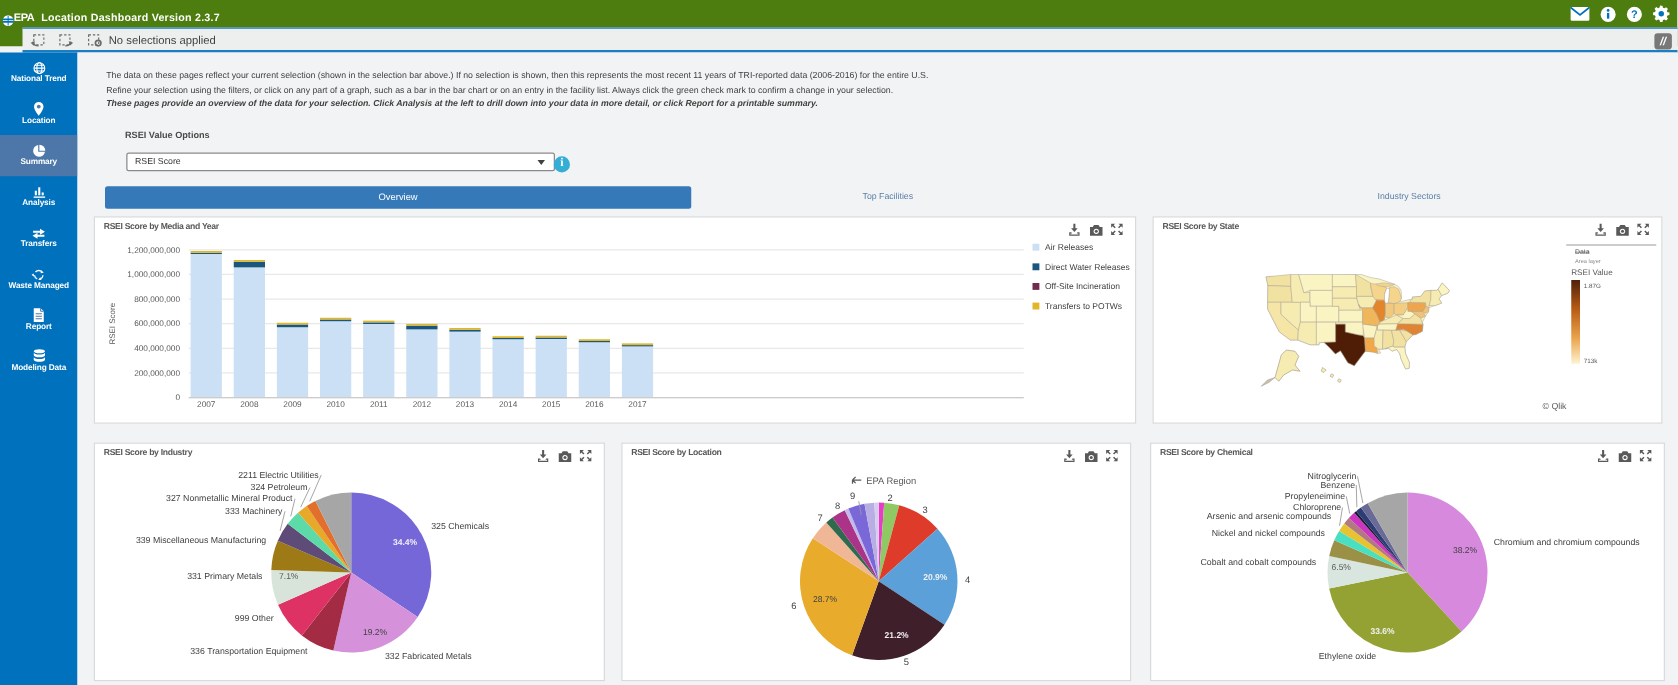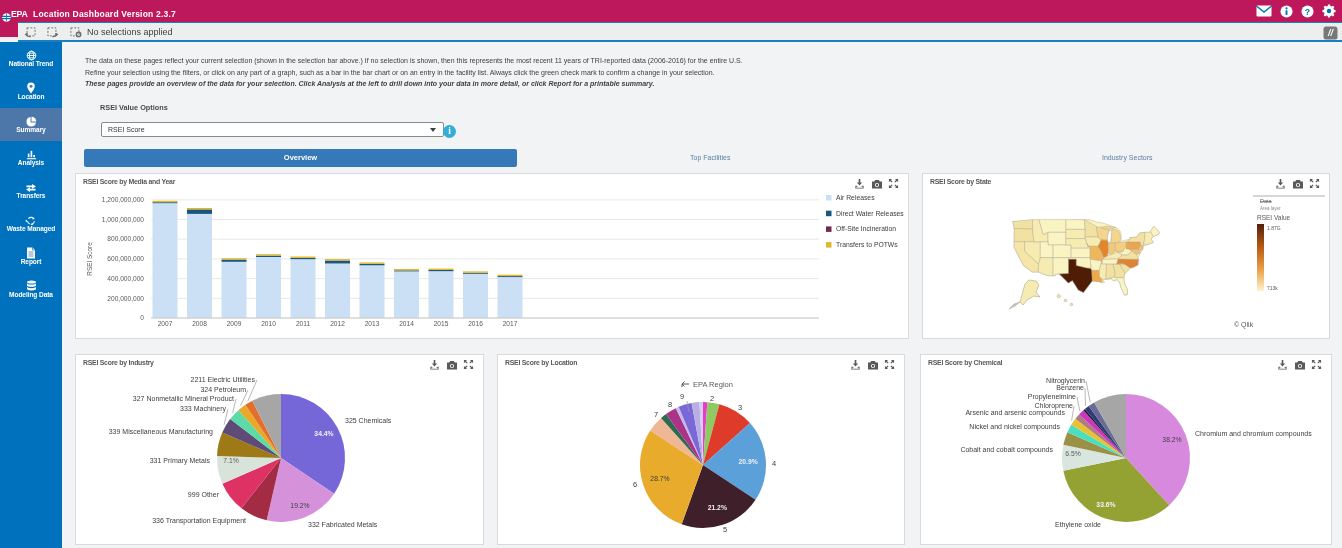--- a/index.html
+++ b/index.html
@@ -1,36 +1,36 @@
 <!DOCTYPE html>
 <html><head><meta charset="utf-8">
 <style>
 * { margin:0; padding:0; box-sizing:border-box; }
 body { width:1342px; height:548px; font-family:"Liberation Sans",sans-serif; overflow:hidden; background:#f2f3f4; position:relative; }
-.header { position:absolute; left:0; top:0; width:1342px; height:37px; background:#be185d; color:#fff; }
+.header { position:absolute; left:0; top:0; width:1342px; height:37px; background:#4d7c0f; color:#fff; }
 .htitle { position:absolute; left:33px; top:9px; font-size:8.5px; font-weight:bold; letter-spacing:0.2px; }
 .epa { position:absolute; left:2px; top:8px; }
 .epatx { position:absolute; left:11px; top:9px; font-size:8.8px; font-weight:bold; letter-spacing:-0.3px; }
 .hicons { position:absolute; right:6px; top:4px; display:flex; gap:8px; align-items:center; }
 .selbar { position:absolute; left:18px; top:22px; width:1342px; height:20px; background:#edefef; border-top:1px solid #1a7ec2; border-bottom:2px solid #1a7ec2; }
 .selbar .lic { position:absolute; top:4px; display:flex; }
 .seltext { position:absolute; left:69px; top:4px; font-size:9px; color:#404040; }
 .sidebar { position:absolute; left:0; top:42px; width:62px; height:506px; background:#0071bc; }
 .sitem { width:62px; height:33px; padding-top:5px; text-align:center; box-sizing:border-box; }
 .sitem.sel { background:#4d77a8; }
 .sic { height:11px; }
 .slab { font-size:6.6px; font-weight:bold; color:#fff; margin-top:2px; letter-spacing:-0.1px; }
 .content { position:absolute; left:62px; top:42px; width:1280px; height:506px; background:#f2f3f4; }
 .intro { position:absolute; left:23px; top:13px; font-size:7px; color:#404040; line-height:11.5px; width:1240px; }
 .intro .bi { font-weight:bold; font-style:italic; }
 .optlab { position:absolute; left:38px; top:102px; font-size:7.3px; font-weight:bold; color:#4a4a4a; }
 .dropdown { position:absolute; left:39px; top:80px; width:343px; height:15px; background:#fff; border:1px solid #8a8a8a; border-radius:2px; font-size:7px; color:#333; line-height:13px; padding-left:6px; }
 .dropdown .arr { position:absolute; right:7px; top:5px; width:0; height:0; border-left:3.5px solid transparent; border-right:3.5px solid transparent; border-top:4.5px solid #404040; }
 .infoc { position:absolute; left:381px; top:83px; width:13px; height:13px; border-radius:50%; background:#35aed6; color:#fff; text-align:center; font-size:9.5px; font-weight:bold; font-family:"Liberation Serif",serif; line-height:13px; }
-.tab1 { position:absolute; left:22px; top:107px; width:433px; height:18px; background:#3579b8; border-radius:2px; color:#fff; font-size:7.5px; font-weight:bold; text-align:center; line-height:18px; }
+.tab1 { position:absolute; left:22px; top:107px; width:469px; height:18px; background:#3579b8; border-radius:2px; color:#fff; font-size:7.5px; font-weight:normal; text-align:center; line-height:18px; }
 .tab2 { position:absolute; left:628px; top:112px; font-size:7px; color:#5a7fa6; }
 .tab3 { position:absolute; left:1040px; top:112px; font-size:7px; color:#5a7fa6; }
 .panel { position:absolute; background:#fff; border:1px solid #d8dadb; }
 .ptitle { position:absolute; left:7px; top:4px; font-size:6.9px; font-weight:bold; color:#595959; letter-spacing:-0.25px; }
 .picons { position:absolute; right:9px; top:4px; display:flex; gap:5.5px; align-items:center; }
 .psvg { position:absolute; left:0; top:0; }
 </style></head>
 <body>
 <div class="header">
   <span class="epa"><svg width="9" height="9" viewBox="0 0 16 16">

